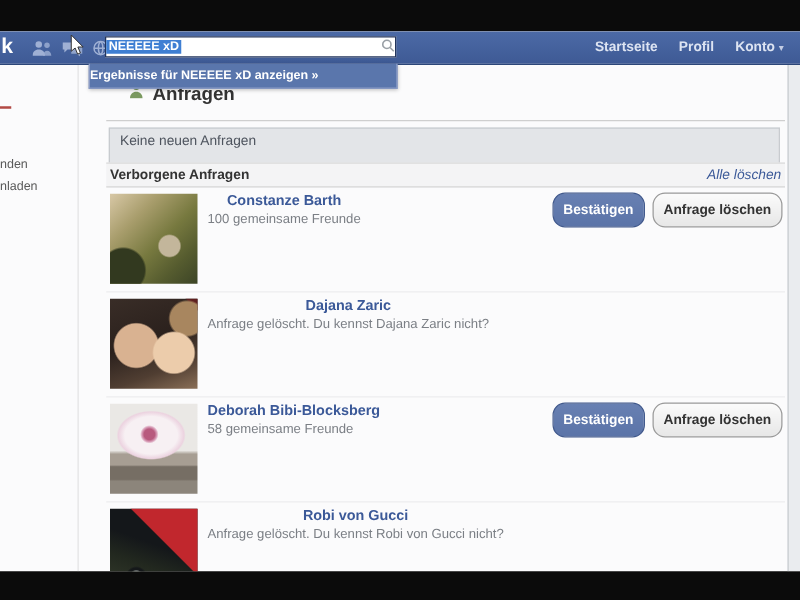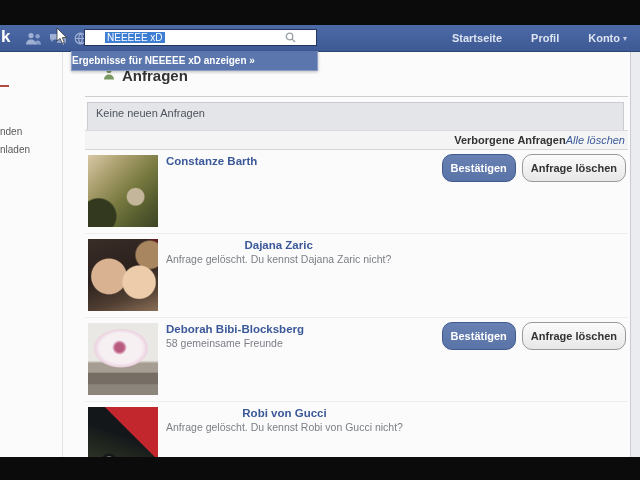--- a/index.html
+++ b/index.html
@@ -13,24 +13,24 @@
   .stage { position:absolute; top:25px; left:0; width:640px; height:432px; background:#fbfbfc; overflow:hidden; }
 
   
   .topbar { position:absolute; top:0; left:0; width:640px; height:26px;
     background:linear-gradient(#4c6aa6,#3e5a95); border-bottom:1px solid #2c4678; z-index:6; }
   .logo-frag { position:absolute; left:1px; top:2px; color:#fff; font-weight:bold; font-size:17px; letter-spacing:-1px; }
   .nav-icons { position:absolute; left:26px; top:7px; display:flex; gap:8px; align-items:center; }
   .nav-icons svg { display:block; }
   .cursor-g { position:absolute; left:56px; top:3px; z-index:9; }
   .searchbox { position:absolute; left:84px; top:4px; width:233px; height:17px; background:#fff;
-    border:1px solid #23355c; box-sizing:border-box; display:flex; align-items:center; padding:0 20px; }
+    border:1px solid #23355c; box-sizing:border-box; display:flex; align-items:center; padding:0 0;font-weight:bold; }
   .search-sel { background:#3f7fd3; color:#fff; font-size:10px; padding:0 2px; white-space:nowrap; }
   .magnifier { margin-left:auto; }
-  .nav-links { position:absolute; right:13px; top:0; height:26px; display:flex; gap:29px; align-items:center; }
+  .nav-links { position:absolute; right:13px; top:0; height:26px; display:flex; gap:17px; align-items:center; }
   .nav-link { color:#dde4f2; font-size:11px; font-weight:bold; cursor:pointer; display:flex; align-items:center; gap:3px; }
   .caret { font-size:8px; color:#c3cde4; }
 
   
   .dropdown { position:absolute; left:71px; top:26px; width:247px; height:20px; z-index:7;
     background:#5a76ac; border:1px solid #8b9cc6; border-top:none; box-sizing:border-box;
     display:flex; align-items:center; justify-content:flex-start;
     color:#fff; font-size:10px; font-weight:bold; box-shadow:0 1px 3px rgba(0,0,0,.25); cursor:pointer; }
 
   
@@ -45,21 +45,21 @@
 
   
   .main { position:absolute; left:85px; top:26px; width:543px; height:406px; }
   .page-header { position:absolute; top:15px; left:18px; display:flex; align-items:center; gap:6px; }
   .page-title { font-size:15px; font-weight:bold; color:#333; }
   .divider { position:absolute; top:45px; left:0; width:543px; height:1px; background:#cfcfcf; }
   .empty-box { position:absolute; top:51px; left:2px; width:537px; height:36px; box-sizing:border-box;
     background:#e3e5e8; border:1px solid #c8cbcf; color:#4e545e; font-size:11px; line-height:21px; padding-left:8px; }
   .hidden-band { position:absolute; top:79px; left:0; width:543px; height:20px; box-sizing:border-box;
     background:#f4f4f5; border-top:1px solid #dadada; border-bottom:1px solid #d6d6d6;
-    display:flex; align-items:center; justify-content:flex-end; padding:0 3px; }
+    display:flex; align-items:center; justify-content:space-between; padding:0 3px; }
   .hidden-title { font-size:11px; font-weight:bold; color:#333; }
   .link-blue { font-size:11px; color:#3b5998; text-decoration:none; cursor:pointer;font-style:italic; }
 
   .request-list { position:absolute; top:99px; left:0; width:543px; }
   .request-row { position:relative; height:83px; border-bottom:1px solid #ededee; }
   .avatar { position:absolute; left:3px; top:5px; width:70px; height:72px; cursor:pointer; }
   .req-info { position:absolute; left:81px; top:5px; }
   .req-name { display:block; font-size:11.5px; font-weight:bold; color:#3b5998; text-decoration:none; cursor:pointer;text-align:center; }
   .req-sub { margin-top:2px; font-size:10.5px; color:#7b7f85; }
   .req-buttons { position:absolute; right:2px; top:4px; display:flex; gap:6px; }
@@ -176,20 +176,21 @@
       <div class="empty-box">Keine neuen Anfragen</div>
       <div class="hidden-band">
         <span class="hidden-title">Verborgene Anfragen</span>
         <a class="link-blue">Alle löschen</a>
       </div>
       <div class="request-list">
   <div class="request-row">
     <div class="avatar avatar-0"></div>
     <div class="req-info">
       <a class="req-name">Constanze Barth</a>
+      <div class="req-sub">100 gemeinsame Freunde</div>
     </div>
     <div class="req-buttons">
       <button class="btn btn-confirm">Bestätigen</button>
       <button class="btn btn-delete">Anfrage löschen</button>
     </div>
   </div>
 
   <div class="request-row">
     <div class="avatar avatar-1"></div>
     <div class="req-info">

